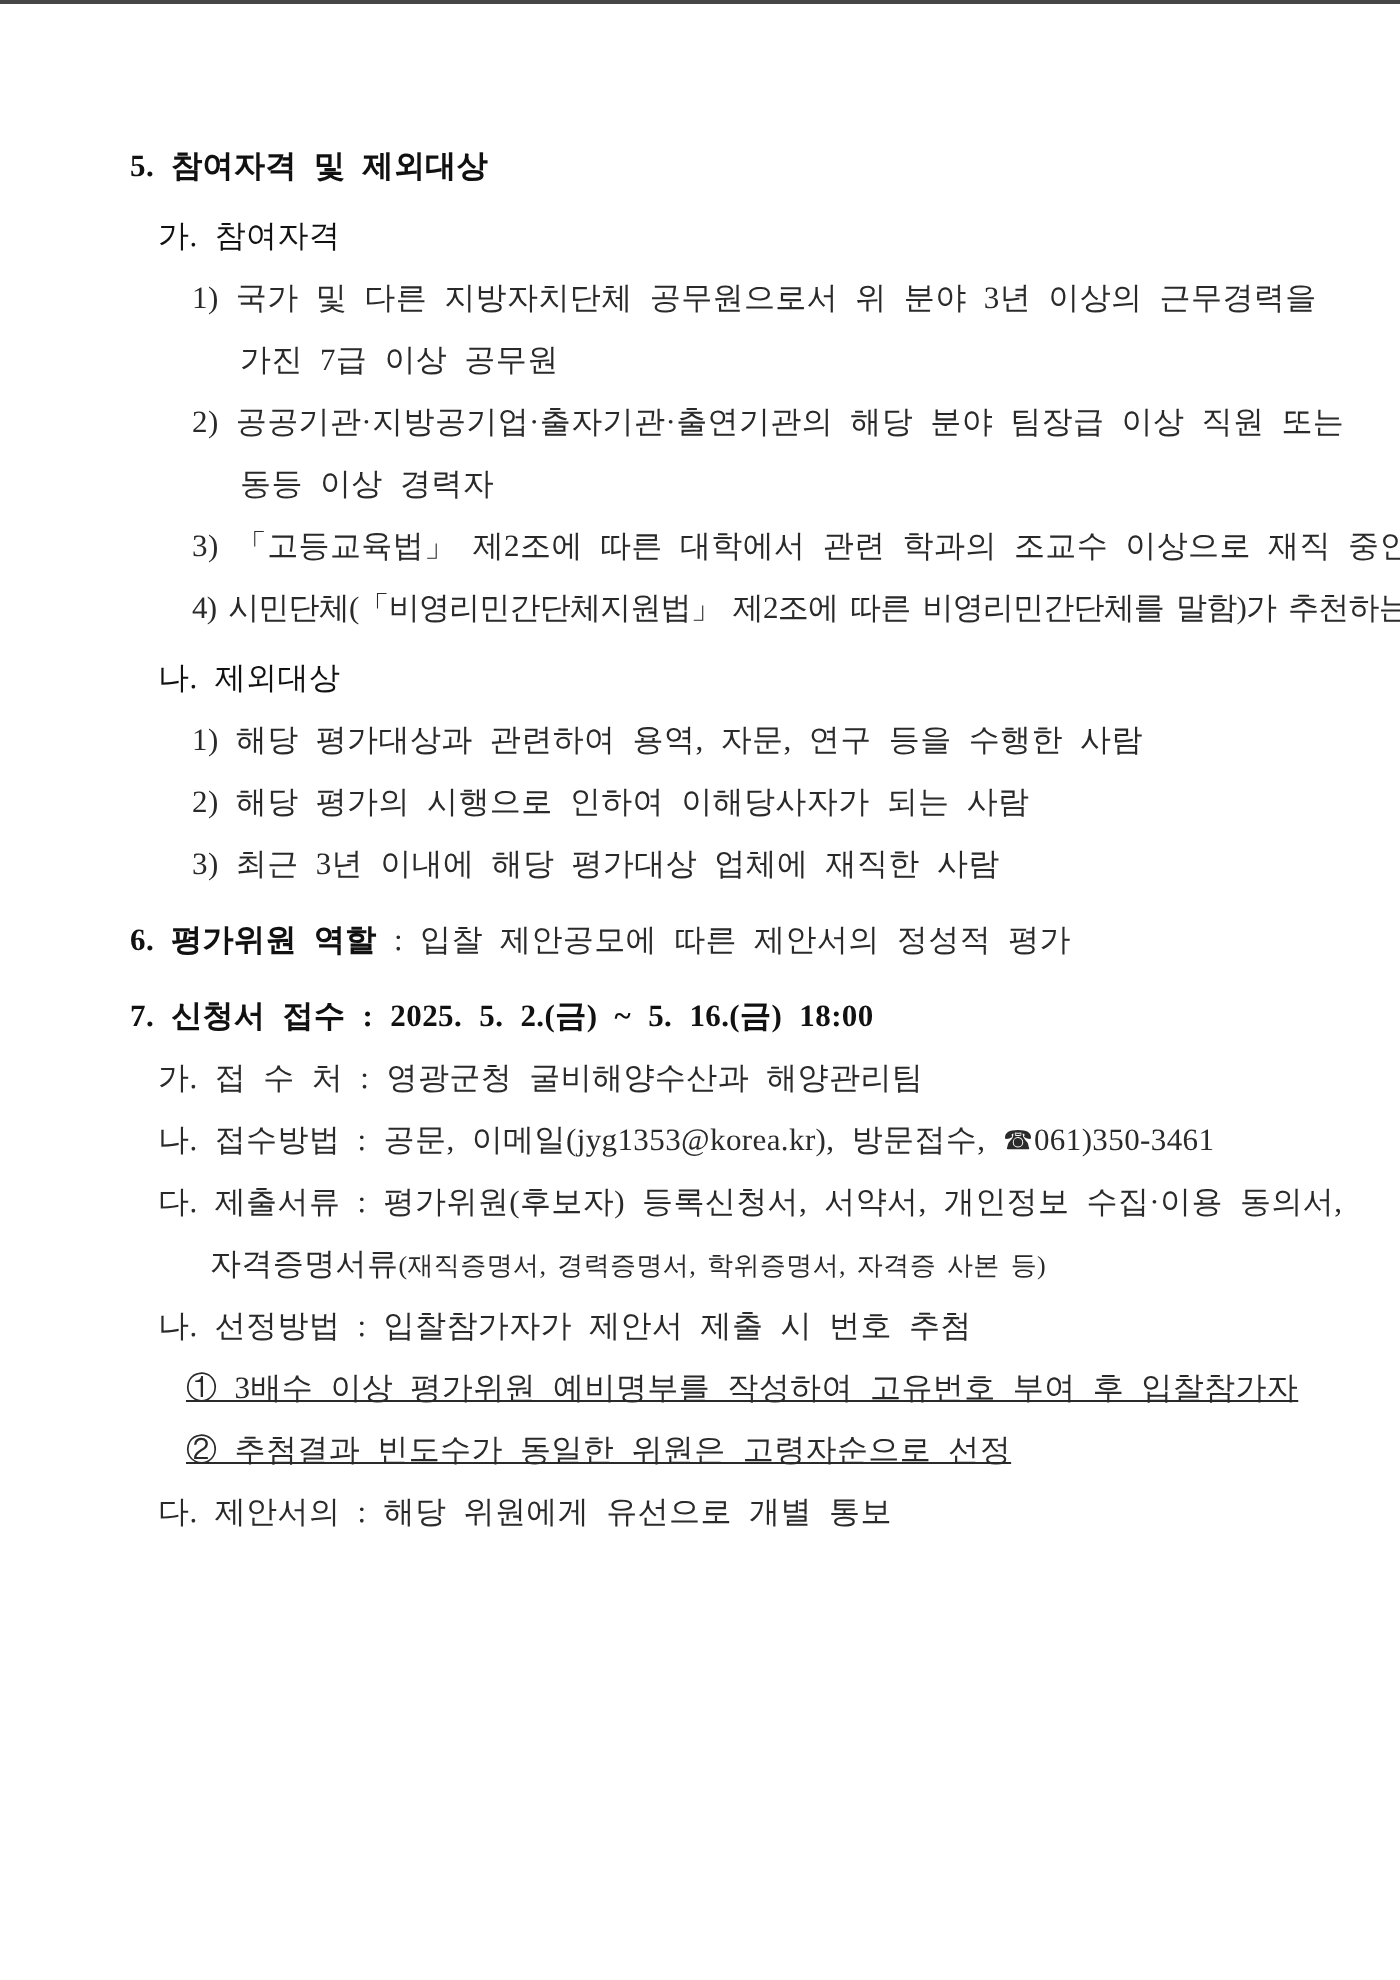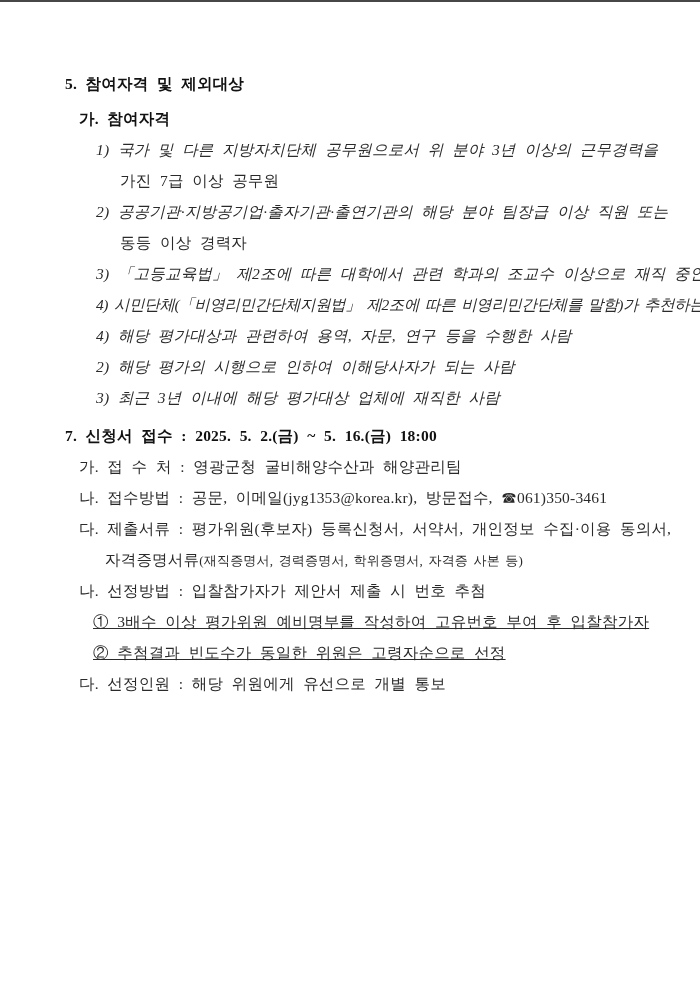--- a/index.html
+++ b/index.html
@@ -21,24 +21,24 @@
     font-size: 15.5px;
     line-height: 31px;
     height: 31px;
     word-spacing: 4.5px;
     letter-spacing: 0.2px;
     white-space: nowrap;
     color: #2a2a2a;
   }
   .b { font-weight: bold; color: #111111; }
   .l1 { margin-left: 0; font-weight: bold; color: #111111; }
-  .l2h { margin-left: 14px; font-weight: bold; color: #111111; }
+  .l2h { margin-left: 14px; font-weight: normal; color: #111111; }
   .l2  { margin-left: 14px; }
   .l2c { margin-left: 40px; }
-  .l3  { margin-left: 31px; font-style: italic; }
+  .l3  { margin-left: 31px; }
   .l3c { margin-left: 55px; }
   .circ  { margin-left: 28px; text-decoration: underline; }
   .circc { margin-left: 50px; }
   .gap  { margin-top: 7px; }
   .gap2 { margin-top: 4px; }
   .small { font-size: 13px; word-spacing: 2px; text-align: center; }
   .tight { letter-spacing: -0.4px; word-spacing: 2.5px; }
   .footer {
     position: absolute;
     left: 0; right: 0;
@@ -58,33 +58,37 @@
   <div class="line l1">5. 참여자격 및 제외대상</div>
 
   <div class="line l2h gap2">가. 참여자격</div>
   <div class="line l3">1) 국가 및 다른 지방자치단체 공무원으로서 위 분야 3년 이상의 근무경력을</div>
   <div class="line l3c">가진 7급 이상 공무원</div>
   <div class="line l3">2) 공공기관·지방공기업·출자기관·출연기관의 해당 분야 팀장급 이상 직원 또는</div>
   <div class="line l3c">동등 이상 경력자</div>
   <div class="line l3">3) 「고등교육법」 제2조에 따른 대학에서 관련 학과의 조교수 이상으로 재직 중인 자</div>
   <div class="line l3 tight">4) 시민단체(「비영리민간단체지원법」 제2조에 따른 비영리민간단체를 말함)가 추천하는 자</div>
 
-  <div class="line l3">4) 해당 평가대상과 관련하여 용역, 자문, 연구 등을 수행한 사람</div>
+  <div class="line l2h gap2">나. 제외대상</div>
+  <div class="line l3">1) 해당 평가대상과 관련하여 용역, 자문, 연구 등을 수행한 사람</div>
   <div class="line l3">2) 해당 평가의 시행으로 인하여 이해당사자가 되는 사람</div>
   <div class="line l3">3) 최근 3년 이내에 해당 평가대상 업체에 재직한 사람</div>
 
+  <div class="line gap">
+    <span class="b">6. 평가위원 역할</span><span> : 입찰 제안공모에 따른 제안서의 정성적 평가</span>
+  </div>
 
   <div class="line l1 gap">7. 신청서 접수 : 2025. 5. 2.(금) ~ 5. 16.(금) 18:00</div>
   <div class="line l2">가. 접 수 처 : 영광군청 굴비해양수산과 해양관리팀</div>
   <div class="line l2">나. 접수방법 : 공문, 이메일(jyg1353@korea.kr), 방문접수, ☎061)350-3461</div>
   <div class="line l2">다. 제출서류 : 평가위원(후보자) 등록신청서, 서약서, 개인정보 수집·이용 동의서,</div>
   <div class="line l2c">
     <span>자격증명서류</span><span class="small">(재직증명서, 경력증명서, 학위증명서, 자격증 사본 등)</span>
   </div>
 
   <div class="line l2">나. 선정방법 : 입찰참가자가 제안서 제출 시 번호 추첨</div>
   <div class="line circ">① 3배수 이상 평가위원 예비명부를 작성하여 고유번호 부여 후 입찰참가자</div>
   <div class="line circ">② 추첨결과 빈도수가 동일한 위원은 고령자순으로 선정</div>
-  <div class="line l2">다. 선정인원 : 해당 위원에게 유선으로 개별 통보</div>
+  <div class="line l2">다. 제안서의 : 해당 위원에게 유선으로 개별 통보</div>
 
   <div class="footer">- 2 -</div>
 
 </div>
 
 </body></html>

